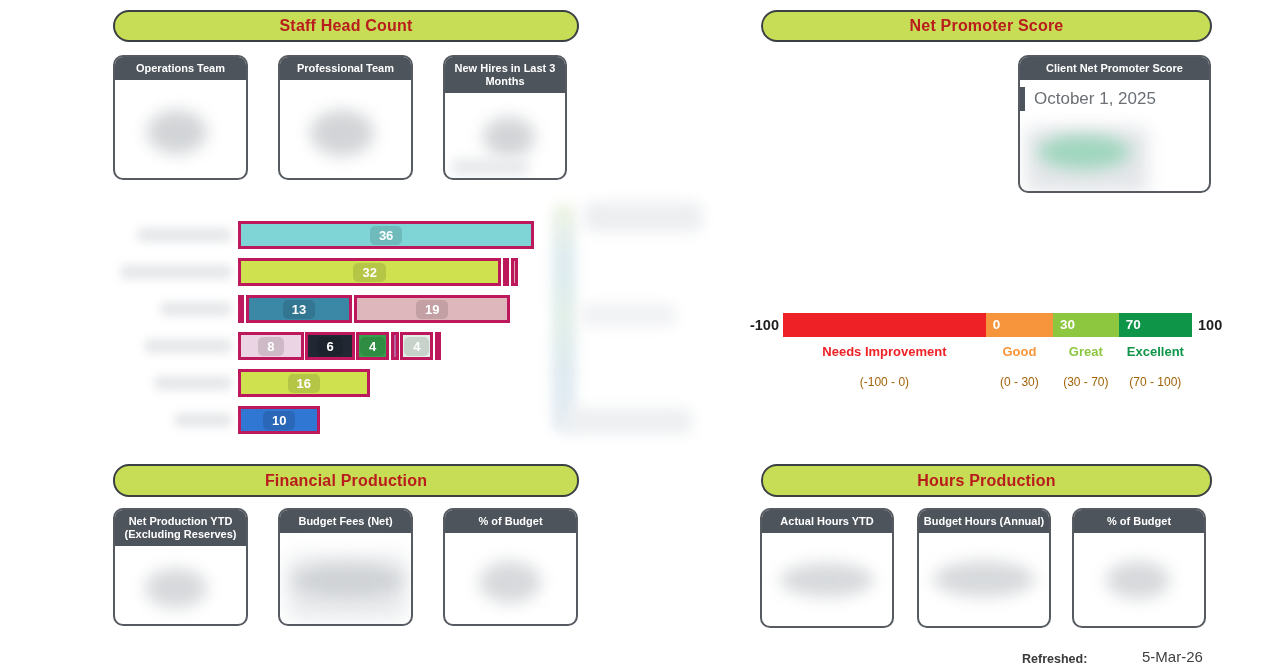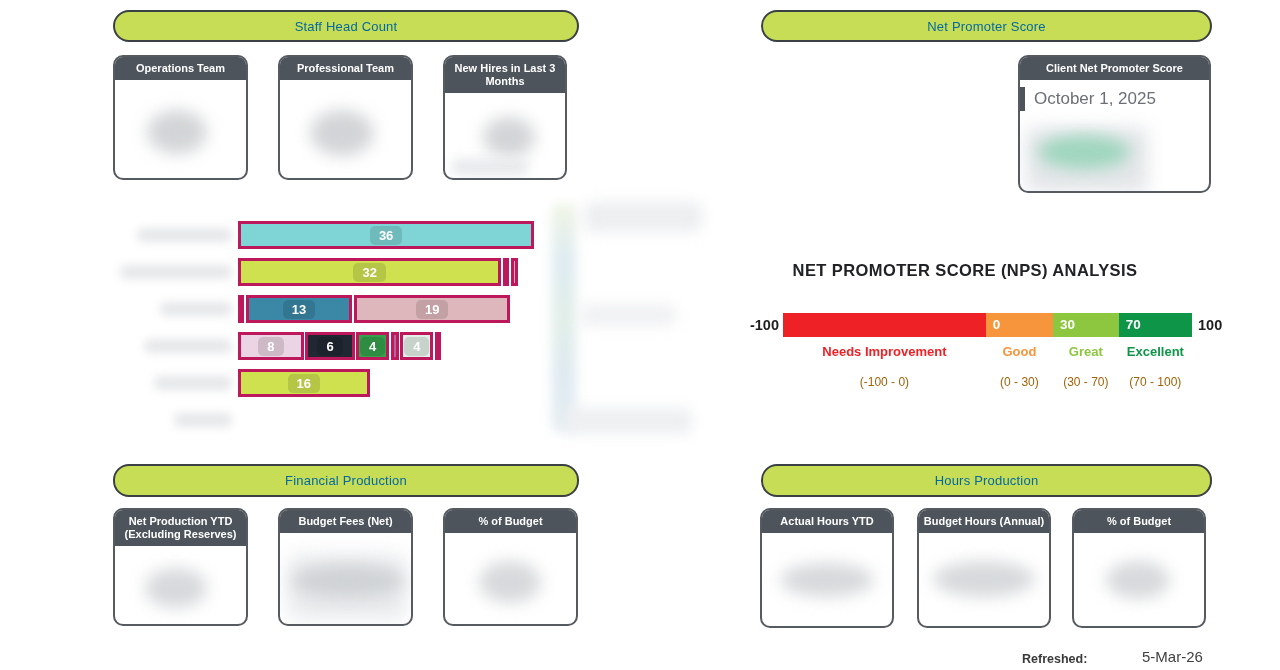--- a/index.html
+++ b/index.html
@@ -2,21 +2,21 @@
 <html><head>
 <meta charset="utf-8">
 <style>
   html,body{margin:0;padding:0;}
   body{font-family:"Liberation Sans", sans-serif;}
   .page{position:relative;width:1280px;height:670px;background:#ffffff;overflow:hidden;}
 
   
   .pill{position:absolute;background:#c6dd55;border:2px solid #3b4045;border-radius:16px;
         display:flex;align-items:center;justify-content:center;
-        font-weight:normal;font-size:13px;color:#0369a1;letter-spacing:.2px;box-sizing:border-box;}
+        font-weight:bold;font-size:16px;color:#b91c1c;letter-spacing:.2px;box-sizing:border-box;}
 
   
   .card{position:absolute;background:#fff;border:2px solid #565b61;border-radius:10px;box-sizing:border-box;overflow:hidden;}
   .card-head{background:#4d545c;color:#fff;font-weight:bold;font-size:11px;line-height:13px;
              text-align:center;padding:5px 4px;}
   .card-body{position:relative;}
 
   
   .blur{position:absolute;filter:blur(8px);border-radius:50%;}
   .blur-soft{position:absolute;filter:blur(6px);border-radius:8px;}
@@ -139,38 +139,42 @@
         <div class="bar-seg" style="width: 32.92px; background: rgb(227, 239, 232);">
           <span class="bar-badge">4</span>
         </div>
         <div class="bar-seg" style="width: 6.584px; background: rgb(220, 182, 190);"></div>
       </div>
       <div class="bar-row">
         <div class="bar-seg" style="width: 131.68px; background: rgb(207, 225, 79);">
           <span class="bar-badge">16</span>
         </div>
       </div>
+      <div class="bar-row">
+        <div class="bar-seg" style="width: 82.3px; background: rgb(48, 118, 211);">
+          <span class="bar-badge">10</span>
+        </div>
+      </div>
     </div>
 
   <div class="rowlabel-blur" style="left:137px;top:228px;width:95px;height:14px;"></div>
   <div class="rowlabel-blur" style="left:120px;top:265px;width:112px;height:14px;"></div>
   <div class="rowlabel-blur" style="left:160px;top:302px;width:72px;height:14px;"></div>
   <div class="rowlabel-blur" style="left:144px;top:339px;width:88px;height:14px;"></div>
   <div class="rowlabel-blur" style="left:154px;top:376px;width:78px;height:14px;"></div>
   <div class="rowlabel-blur" style="left:174px;top:413px;width:58px;height:14px;"></div>
 
   <div style="position:absolute;left:550px;top:196px;width:212px;height:246px;">
     <div class="blur-soft" style="left:2px;top:8px;width:24px;height:228px;filter:blur(6px);opacity:.75;
          background:linear-gradient(#e9f0da, #d2e4ec, #d8e9e0, #d3e2ec, #dde8ef);"></div>
     <div class="blur-soft" style="left:34px;top:6px;width:118px;height:30px;background:#eceef0;filter:blur(7px);"></div>
     <div class="blur-soft" style="left:30px;top:108px;width:96px;height:22px;background:#f0f1f3;filter:blur(7px);"></div>
     <div class="blur-soft" style="left:14px;top:212px;width:128px;height:26px;background:#edeff1;filter:blur(7px);"></div>
   </div>
 
-  <div id="nps-title">NET PROMOTER SCORE (NPS) ANALYSIS</div>
   <div class="scale-end" style="left:735px;width:44px;text-align:right;">-100</div>
   <div id="nps-scale-bar">
       <div class="scale-seg" style="width: 49.6%; background: rgb(238, 34, 38);"></div>
       <div class="scale-seg" style="width: 16.4%; background: rgb(247, 149, 60);">0</div>
       <div class="scale-seg" style="width: 16.1%; background: rgb(141, 198, 63);">30</div>
       <div class="scale-seg" style="width: 17.9%; background: rgb(14, 149, 72);">70</div>
     </div>
   <div class="scale-end" style="left:1198px;">100</div>
   <div id="nps-scale-captions">
       <div class="scale-cap" style="width: 49.6%;">

